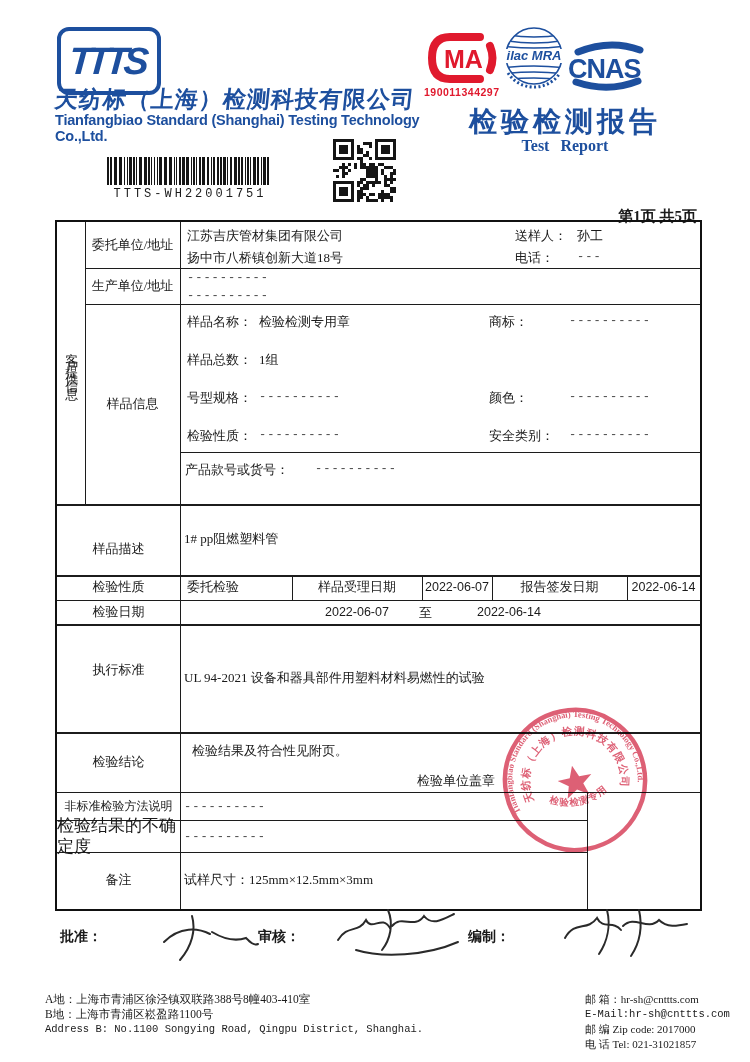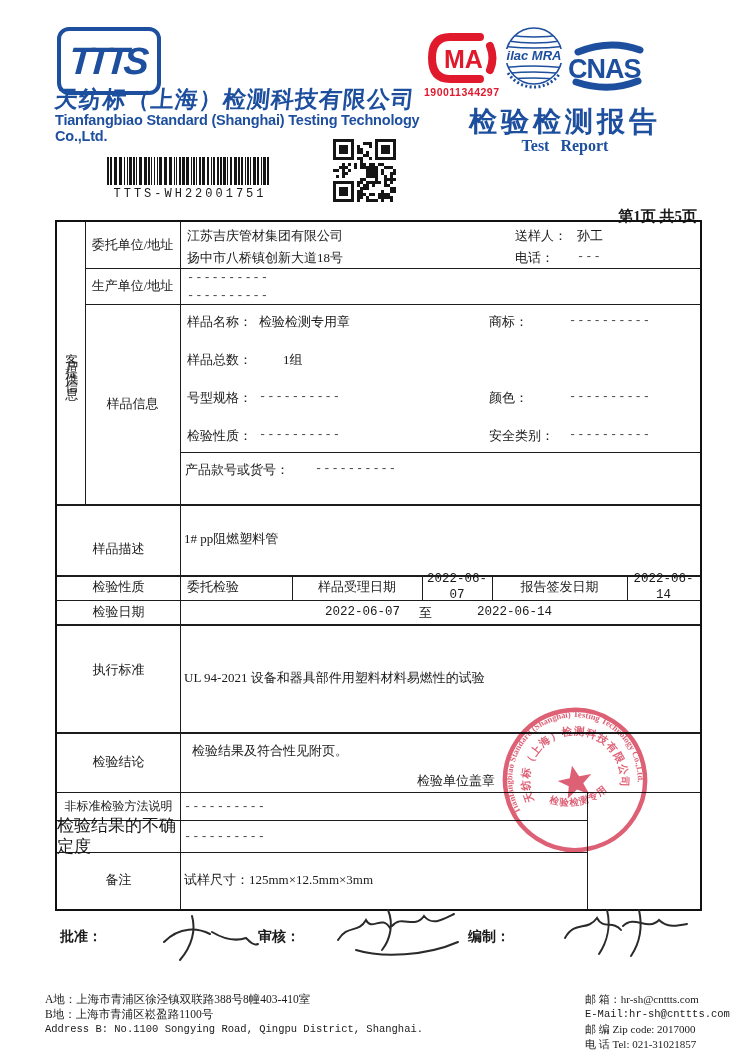--- a/index.html
+++ b/index.html
@@ -10,21 +10,21 @@
   .mono{font-family:"Liberation Mono","DejaVu Sans Mono",monospace;}
   .sans{font-family:"Liberation Sans","DejaVu Sans",sans-serif;}
   .cell{position:absolute;display:flex;align-items:center;justify-content:center;
         font-size:13px;line-height:1.25;}
   .cell.left{justify-content:flex-start;}
   .hline{position:absolute;background:#1c1c1c;height:1px;}
   .vline{position:absolute;background:#1c1c1c;width:1px;}
   .dash{color:#4a4a4a;letter-spacing:1px;font-family:"Liberation Mono","DejaVu Sans Mono",monospace;font-size:12px;}
   .field-label{font-size:13px;}
   .val{font-size:13px;}
-  .datefont{font-family:Liberation Mono, monospace;font-size:12.5px;text-align:center;}
+  .datefont{font-family:Liberation Sans, sans-serif;font-size:12.5px;}
   .ttts-box{position:absolute;left:57px;top:27px;width:96px;height:60px;border:4px solid #1d4f9e;
         border-radius:12px;display:flex;align-items:center;justify-content:center;}
   .ttts-text{font-family:"Liberation Sans","DejaVu Sans",sans-serif;font-weight:bold;font-style:italic;
         font-size:38px;color:#1d4f9e;letter-spacing:-5px;transform:skewX(-4deg);padding-right:6px;}
   .company-cn{position:absolute;left:55px;top:84px;width:380px;font-size:23px;font-weight:bold;
         color:#1d4f9e;letter-spacing:1px;transform:skewX(-6deg);}
   .company-en{position:absolute;left:55px;top:112px;width:400px;font-size:14.5px;font-weight:bold;
         color:#1d4f9e;font-family:"Liberation Sans","DejaVu Sans",sans-serif;letter-spacing:-0.2px;}
   .title-cn{position:absolute;left:440px;top:103px;width:250px;text-align:center;font-size:28px;
         font-weight:bold;color:#1d4f9e;letter-spacing:4px;}
@@ -318,21 +318,21 @@
     <div class="abs dash" style="left:130px;top:67px;">----------</div>
 
     <div class="cell" style="left:28px;top:82px;width:95px;height:200px;">样品信息</div>
 
     <div class="abs field-label" style="left:130px;top:91px;">样品名称：</div>
     <div class="abs val" style="left:202px;top:91px;">检验检测专用章</div>
     <div class="abs field-label" style="left:432px;top:91px;">商标：</div>
     <div class="abs dash" style="left:512px;top:92px;">----------</div>
 
     <div class="abs field-label" style="left:130px;top:129px;">样品总数：</div>
-    <div class="abs val" style="left:202px;top:129px;margin-left:24px;">1组</div>
+    <div class="abs val" style="left:202px;top:129px;">1组</div>
 
     <div class="abs field-label" style="left:130px;top:167px;">号型规格：</div>
     <div class="abs dash" style="left:202px;top:168px;">----------</div>
     <div class="abs field-label" style="left:432px;top:167px;">颜色：</div>
     <div class="abs dash" style="left:512px;top:168px;">----------</div>
 
     <div class="abs field-label" style="left:130px;top:205px;">检验性质：</div>
     <div class="abs dash" style="left:202px;top:206px;">----------</div>
     <div class="abs field-label" style="left:432px;top:205px;">安全类别：</div>
     <div class="abs dash" style="left:512px;top:206px;">----------</div>

